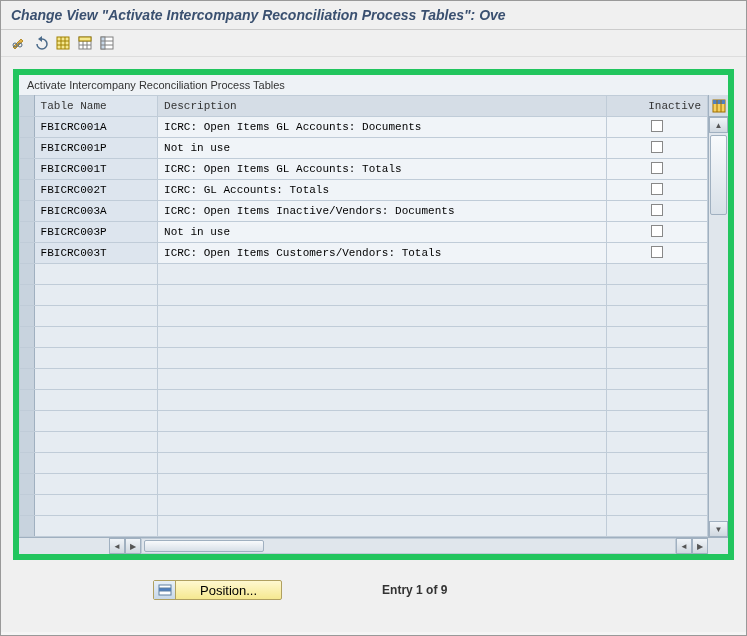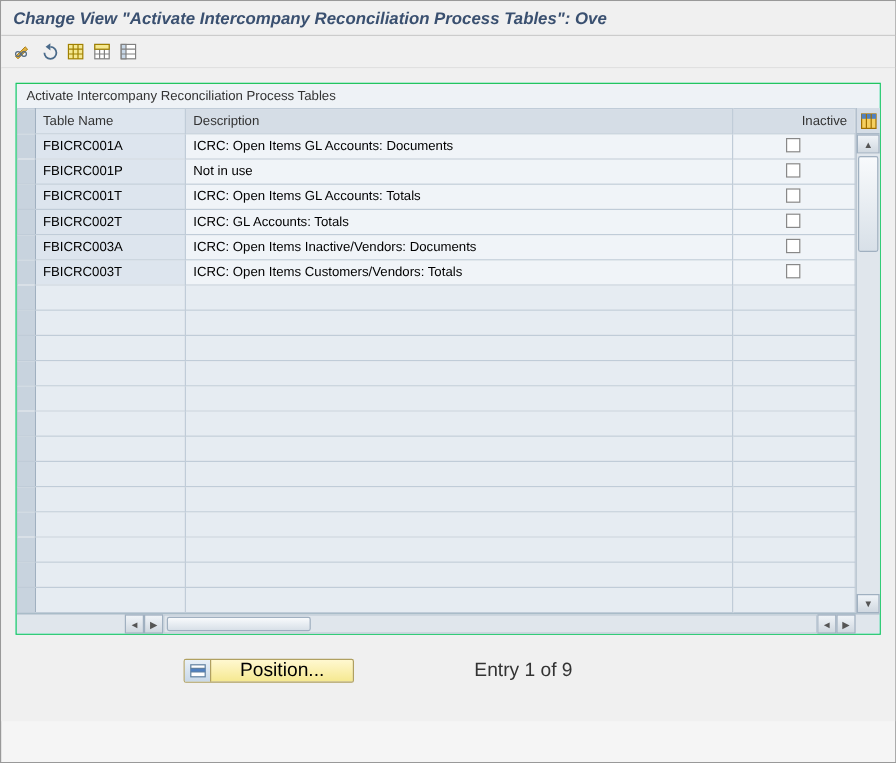--- a/index.html
+++ b/index.html
@@ -46,37 +46,38 @@
       display: flex;
       align-items: center;
       justify-content: center;
       border-radius: 2px;
     }
     .content {
       padding: 12px;
       background: #f0f0f0;
     }
     .table-container {
-      border: 1px solid #22c55e;
-      background: #5eead4;
+      border: 6px solid #22c55e;
+      background: #15803d;
       position: relative;
     }
     .table-title {
       padding: 4px 8px;
       font-size: 11px;
       background: #eef2f6;
       color: #333;
     }
     .table-wrapper {
       display: flex;
       background: #fff;
     }
     .table-body {
       flex: 1;
       overflow: hidden;
+      font-family: Liberation Mono, monospace;
     }
     table {
       border-collapse: collapse;
       width: 100%;
       table-layout: fixed;
     }
     th, td {
       border: 1px solid #c0ccd8;
       padding: 2px 6px;
       text-align: left;
@@ -167,22 +168,22 @@
       height:20px;
       cursor:pointer;
       border-radius:2px;
     }
     .pos-btn .icon-part{
       width:22px;height:100%;
       background:linear-gradient(#e8f0f8,#c8d8e8);
       border-right:1px solid #b0a060;
       display:flex;align-items:center;justify-content:center;
     }
-    .pos-btn .label-part{padding:0 24px; font-size:16px;}
-    .entry-text { font-size:16px; color:#333;}
+    .pos-btn .label-part{padding:0 24px; font-size:13px;}
+    .entry-text { font-size:12px; color:#333;font-weight:bold;}
     .watermark {
       position:absolute;
       top: 32px;
       left: 0; right: 0;
       text-align: center;
       font-size: 18px;
       color: rgba(150,150,150,0.45);
       letter-spacing: 1px;
       pointer-events: none;
       z-index: 50;
@@ -280,20 +281,26 @@
                   <td class="col-inactive"><span class="checkbox"></span></td>
                 </tr>
                 <tr>
                   <td class="col-sel"></td>
                   <td class="col-name">FBICRC003A</td>
                   <td class="col-desc">ICRC: Open Items Inactive/Vendors: Documents</td>
                   <td class="col-inactive"><span class="checkbox"></span></td>
                 </tr>
                 <tr>
                   <td class="col-sel"></td>
+                  <td class="col-name">FBICRC003P</td>
+                  <td class="col-desc">Not in use</td>
+                  <td class="col-inactive"><span class="checkbox"></span></td>
+                </tr>
+                <tr>
+                  <td class="col-sel"></td>
                   <td class="col-name">FBICRC003T</td>
                   <td class="col-desc">ICRC: Open Items Customers/Vendors: Totals</td>
                   <td class="col-inactive"><span class="checkbox"></span></td>
                 </tr>
                 <tr>
                   <td class="col-sel"></td>
                   <td class="col-name empty"></td>
                   <td class="col-desc empty"></td>
                   <td class="col-inactive empty"></td>
                 </tr>

